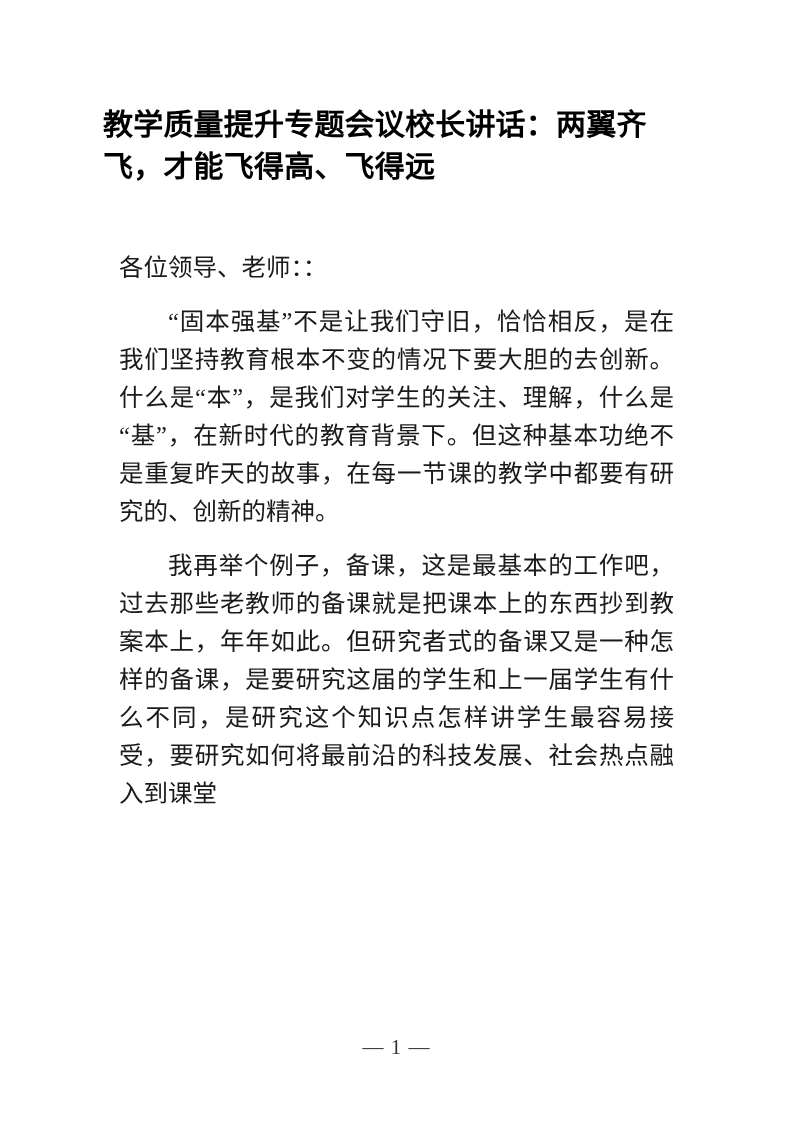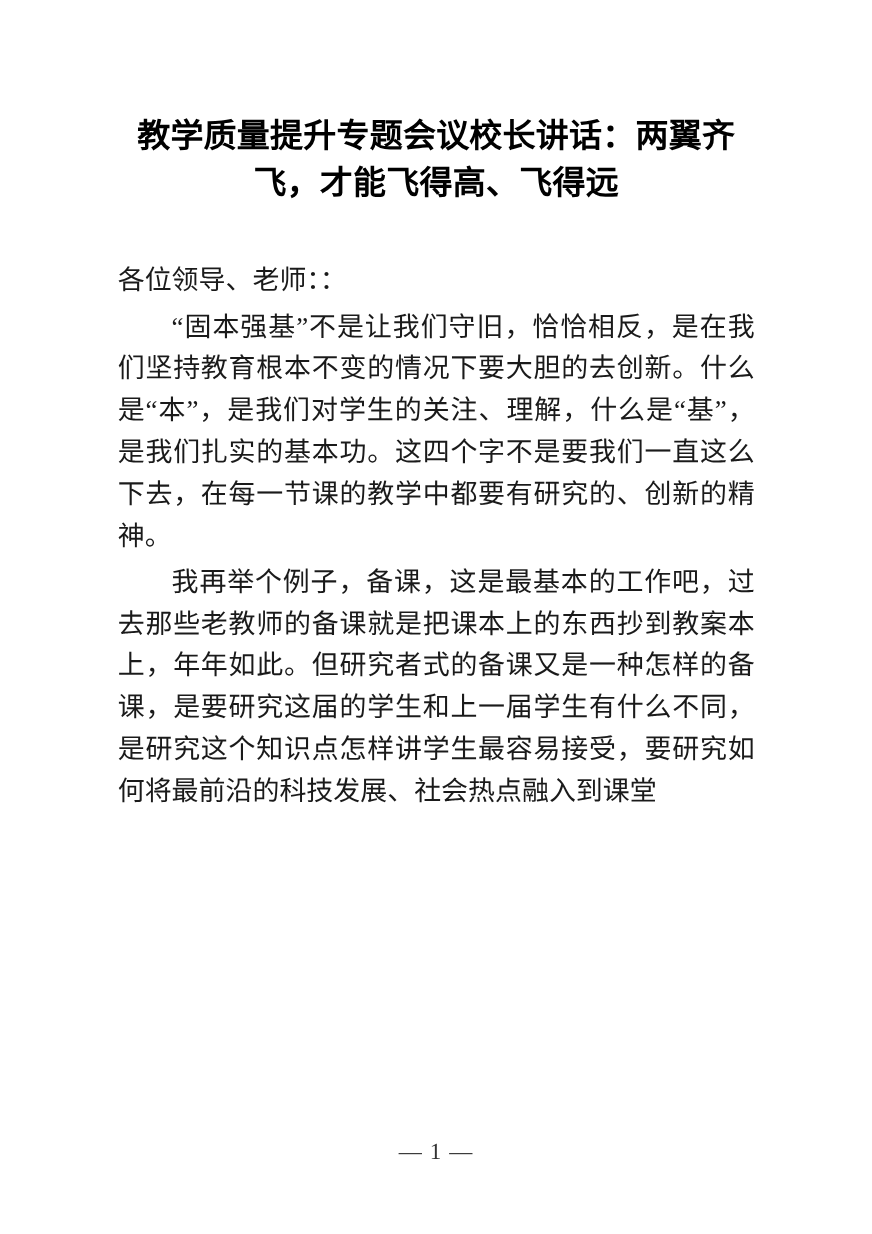--- a/index.html
+++ b/index.html
@@ -38,34 +38,34 @@
     margin: 0;
     padding: 0;
     position: absolute;
     left: 0;
     top: 104px;
     width: 587px;
     font-family: "Liberation Serif", "DejaVu Serif", serif;
     font-weight: bold;
     font-size: 30px;
     line-height: 42px;
-    text-align: center;
+    text-align: left;
     letter-spacing: 0.2px;
     color: #000000;
   }
 
   .body-block {
     position: absolute;
     left: 0;
     top: 233px;
     width: 587px;
   }
 
   .para {
-    margin: 4px;
+    margin: 16px;
     padding: 0;
     font-family: "Liberation Serif", "DejaVu Serif", serif;
     font-size: 24.5px;
     line-height: 38px;
     text-align: justify;
     text-justify: inter-ideograph;
     letter-spacing: 0px;
     color: #1a1a1a;
   }
 
@@ -99,21 +99,21 @@
 
     <h1 class="doc-title">教学质量提升专题会议校长讲话：两翼齐飞，才能飞得高、飞得远</h1>
 
     <div class="body-block">
 
       <p class="para salutation">各位领导、老师：：</p>
 
 
 
 
-      <p class="para indent">“固本强基”不是让我们守旧，恰恰相反，是在我们坚持教育根本不变的情况下要大胆的去创新。什么是“本”，是我们对学生的关注、理解，什么是“基”，是我们扎实的基本功。这四个字不是要我们一直这么下去，在每一节课的教学中都要有研究的、创新的精神。</p>
+      <p class="para indent">“固本强基”不是让我们守旧，恰恰相反，是在我们坚持教育根本不变的情况下要大胆的去创新。什么是“本”，是我们对学生的关注、理解，什么是“基”，在新时代的教育背景下。但这种基本功绝不是重复昨天的故事，在每一节课的教学中都要有研究的、创新的精神。</p>
 
       <p class="para indent">我再举个例子，备课，这是最基本的工作吧，过去那些老教师的备课就是把课本上的东西抄到教案本上，年年如此。但研究者式的备课又是一种怎样的备课，是要研究这届的学生和上一届学生有什么不同，是研究这个知识点怎样讲学生最容易接受，要研究如何将最前沿的科技发展、社会热点融入到课堂</p>
 
     </div>
   </div>
 
   <div class="footer">
     <span>— 1 —</span>
   </div>
 

